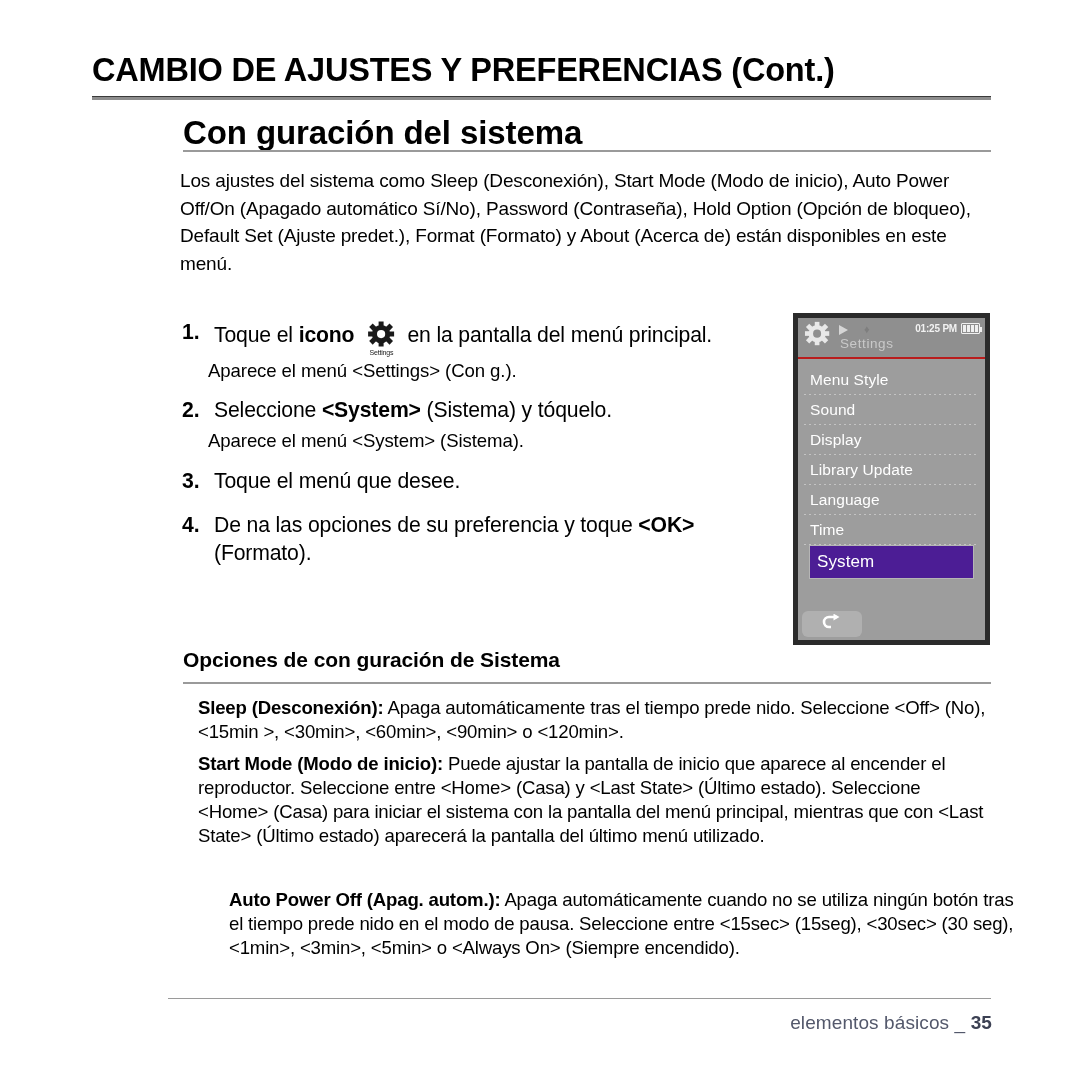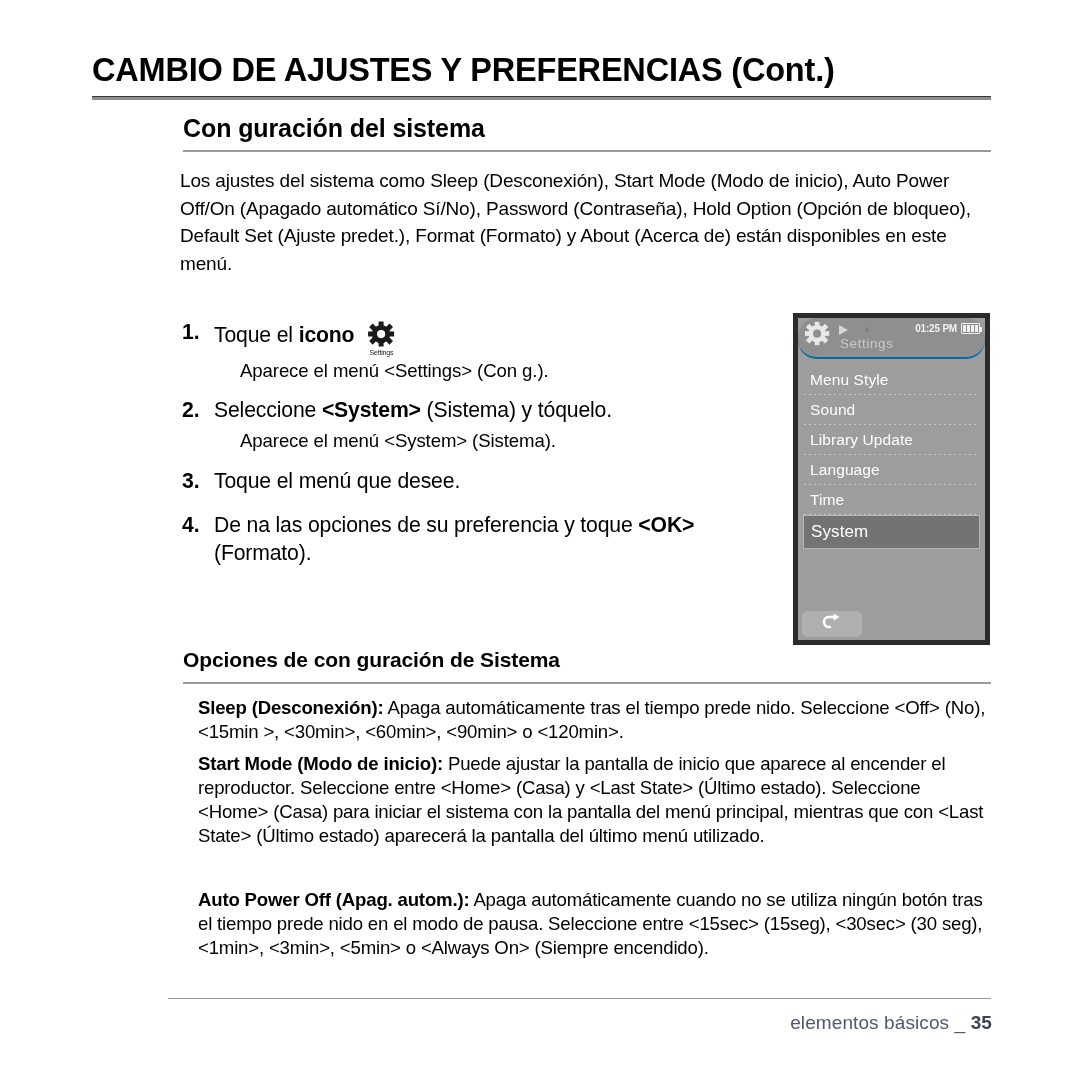--- a/index.html
+++ b/index.html
@@ -40,21 +40,21 @@
     height: 3px;
     background: #8d8d8d;
     border-top: 1px solid #3a3a3a;
   }
 
   
   .section-heading {
     position: absolute;
     left: 183px;
     top: 114px;
-    font-size: 25px;
+    font-size: 33px;
     font-weight: bold;
     letter-spacing: -0.1px;
     white-space: nowrap;
   }
   .section-rule {
     position: absolute;
     left: 183px;
     top: 150px;
     width: 808px;
     height: 2px;
@@ -94,21 +94,21 @@
   .step-num {
     font-weight: bold;
     width: 32px;
     flex: 0 0 32px;
   }
   .step-text {
     flex: 1 1 auto;
   }
   .step-text b { font-weight: bold; }
   .step-sub {
-    margin-left: 58px;
+    margin-left: 26px;
     font-size: 18.6px;
     line-height: 24px;
     letter-spacing: -0.1px;
     margin-top: 5px;
     margin-bottom: 13px;
   }
 
   .inline-gear {
     display: inline-flex;
     flex-direction: column;
@@ -146,22 +146,21 @@
     position: relative;
     width: 100%;
     height: 100%;
     background: #9d9d9d;
     overflow: hidden;
   }
   .status-bar {
     position: relative;
     height: 39px;
     background: #8f8f8f;
-    border-bottom: 2px solid #0369a1;
-    border-radius: 19px;
+    border-bottom: 2px solid #b91c1c;
   }
   .status-gear {
     position: absolute;
     left: 5px;
     top: 3px;
   }
   .status-play {
     position: absolute;
     left: 41px;
     top: 7px;
@@ -239,24 +238,24 @@
   }
   .menu-item .sep {
     position: absolute;
     left: 6px;
     right: 6px;
     bottom: 0;
     height: 1px;
     background-image: repeating-linear-gradient(to right, #c4c4c4 0 2px, transparent 2px 5px);
   }
   .menu-item.selected {
-    background: #737373;
+    background: #4c1d95;
     border: 1px solid #b5b5b5;
     box-sizing: border-box;
-    margin: 0 5px;
+    margin: 0 11px;
     padding-left: 7px;
     height: 34px;
     line-height: 32px;
     font-size: 17px;
   }
 
   .back-btn {
     position: absolute;
     left: 4px;
     bottom: 3px;
@@ -291,21 +290,21 @@
     position: absolute;
     left: 198px;
     width: 795px;
     font-size: 18.6px;
     line-height: 24px;
     letter-spacing: -0.18px;
   }
   .option-block b { font-weight: bold; }
   #opt-sleep { top: 696px; }
   #opt-startmode { top: 752px; }
-  #opt-autopower { top: 888px; }
+  #opt-autopower { top: 888px; margin-left: 31px; }
 
   
   .footer-rule {
     position: absolute;
     left: 168px;
     top: 998px;
     width: 823px;
     height: 1px;
     background: #9a9a9a;
   }
@@ -350,21 +349,21 @@
                 <rect x="23.1" y="10.5" width="5" height="5"></rect>
                 <rect x="4.2" y="3.6" width="5" height="5" transform="rotate(-45 6.7 6.1)"></rect>
                 <rect x="21" y="3.6" width="5" height="5" transform="rotate(45 23.5 6.1)"></rect>
                 <rect x="4.2" y="17.6" width="5" height="5" transform="rotate(45 6.7 20.1)"></rect>
                 <rect x="21" y="17.6" width="5" height="5" transform="rotate(-45 23.5 20.1)"></rect>
                 <circle cx="15.1" cy="13.1" r="9.2"></circle>
               </g>
               <circle cx="15.1" cy="13.1" r="4.1" fill="#ffffff"></circle>
             </svg>
             <span class="cap">Settings</span>
-          </span></span>
+          </span><span>en la pantalla del menú principal.</span></span>
       </div>
       <div class="step-sub">Aparece el menú &lt;Settings&gt; (Con g.).</div>
     </div>
 
     <div class="step">
       <div class="step-row">
         <span class="step-num">2.</span>
         <span class="step-text"><span>Seleccione </span><b>&lt;System&gt;</b><span> (Sistema) y tóquelo.</span></span>
       </div>
       <div class="step-sub">Aparece el menú &lt;System&gt; (Sistema).</div>
@@ -421,20 +420,24 @@
       <div class="menu-list">
         <div class="menu-item">
           <span>Menu Style</span>
           <span class="sep"></span>
         </div>
         <div class="menu-item">
           <span>Sound</span>
           <span class="sep"></span>
         </div>
         <div class="menu-item">
+          <span>Display</span>
+          <span class="sep"></span>
+        </div>
+        <div class="menu-item">
           <span>Library Update</span>
           <span class="sep"></span>
         </div>
         <div class="menu-item">
           <span>Language</span>
           <span class="sep"></span>
         </div>
         <div class="menu-item">
           <span>Time</span>
           <span class="sep"></span>

